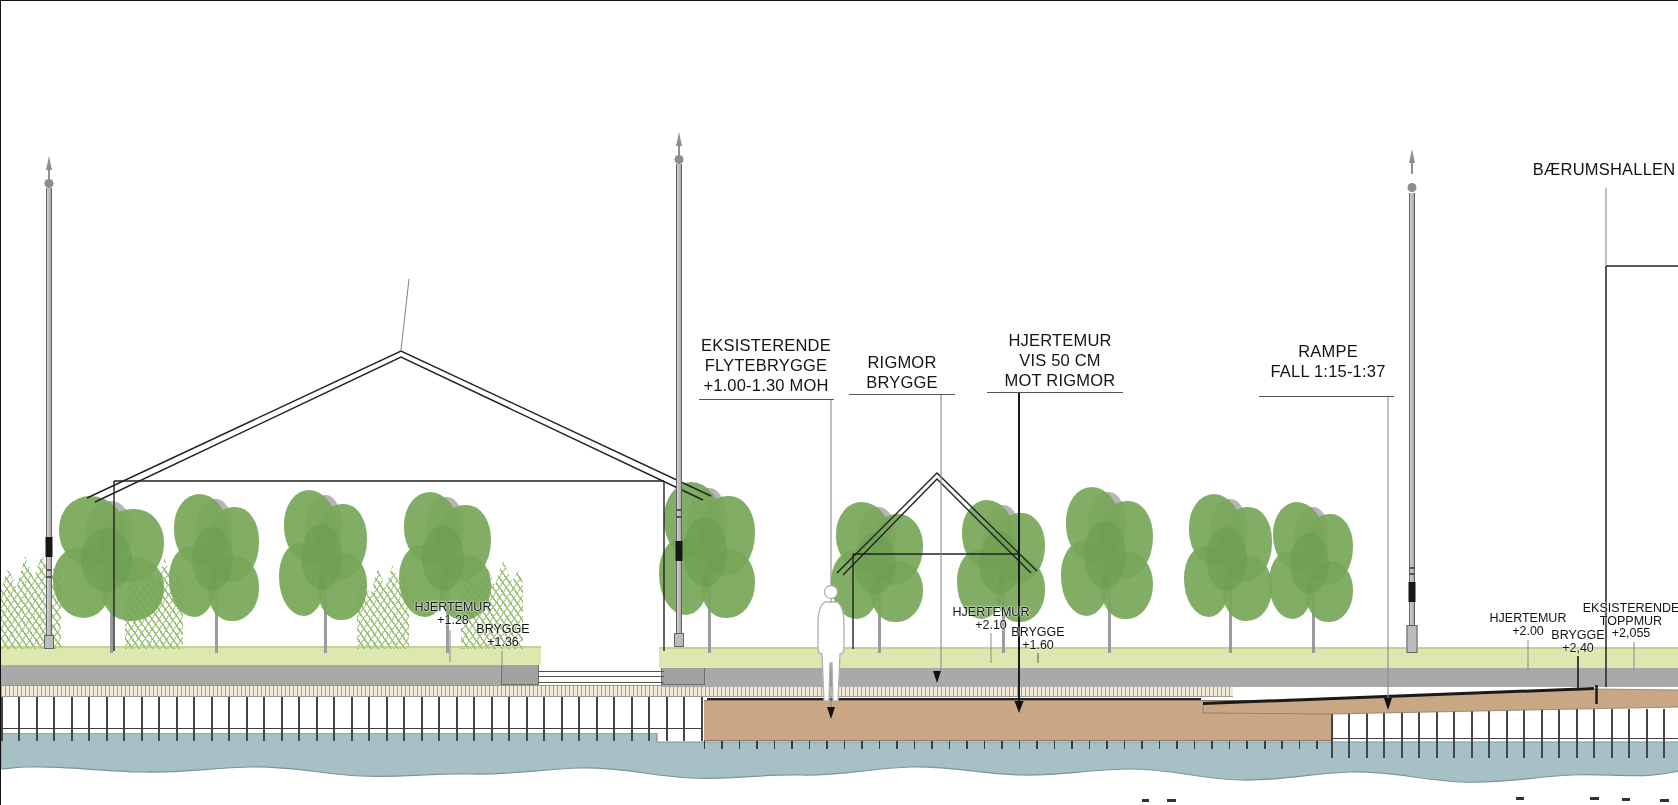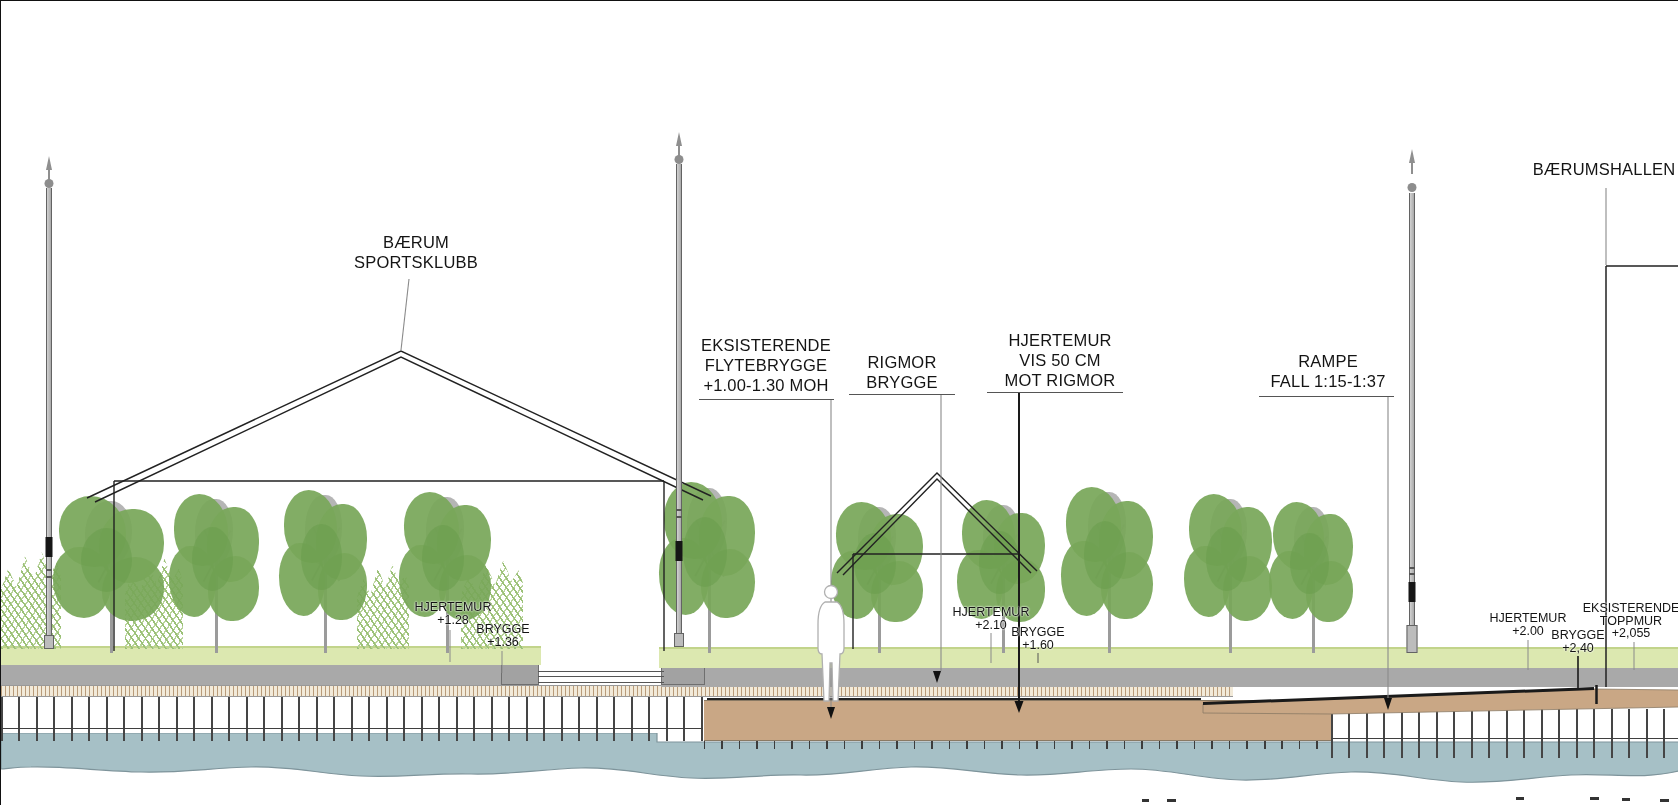--- a/index.html
+++ b/index.html
@@ -285,39 +285,35 @@
     <i class="p-tip"></i>
       <i class="p-rod"></i>
     <i class="p-ball" style="top:37px"></i>
     <i class="p-shaft" style="top:47px;height:432px"></i>
     <i class="p-ring" style="top:421px"></i>
       <i class="p-ring" style="top:427px"></i>
     <i class="p-cleat" style="top:436px;height:20px"></i>
     <i class="p-base" style="height:28px;width:11px"></i>
   </div>
 
-  <div class="lbl" style="left:320px;top:231px;width:190px">
-    <div>BÆRUM</div>
-    <div>SPORTSKLUBB</div>
-  </div>
   <div class="lbl" style="left:672px;top:334px;width:186px">
     <div>EKSISTERENDE</div>
     <div>FLYTEBRYGGE</div>
     <div>+1.00-1.30 MOH</div>
   </div>
   <div class="lbl" style="left:843px;top:351px;width:116px">
     <div>RIGMOR</div>
     <div>BRYGGE</div>
   </div>
   <div class="lbl" style="left:984px;top:329px;width:150px">
     <div>HJERTEMUR</div>
     <div>VIS 50 CM</div>
     <div>MOT RIGMOR</div>
   </div>
-  <div class="lbl" style="left:1243px;top:350px;width:168px">
+  <div class="lbl" style="left:1243px;top:340px;width:168px">
     <div>RAMPE</div>
     <div>FALL 1:15-1:37</div>
   </div>
   <div class="lbl" style="left:1528px;top:158px;width:150px">
     <div>BÆRUMSHALLEN</div>
   </div>
 
   <div class="sm" style="left:408px;top:600px;width:88px">
     <div>HJERTEMUR</div>
     <div>+1.28</div>

